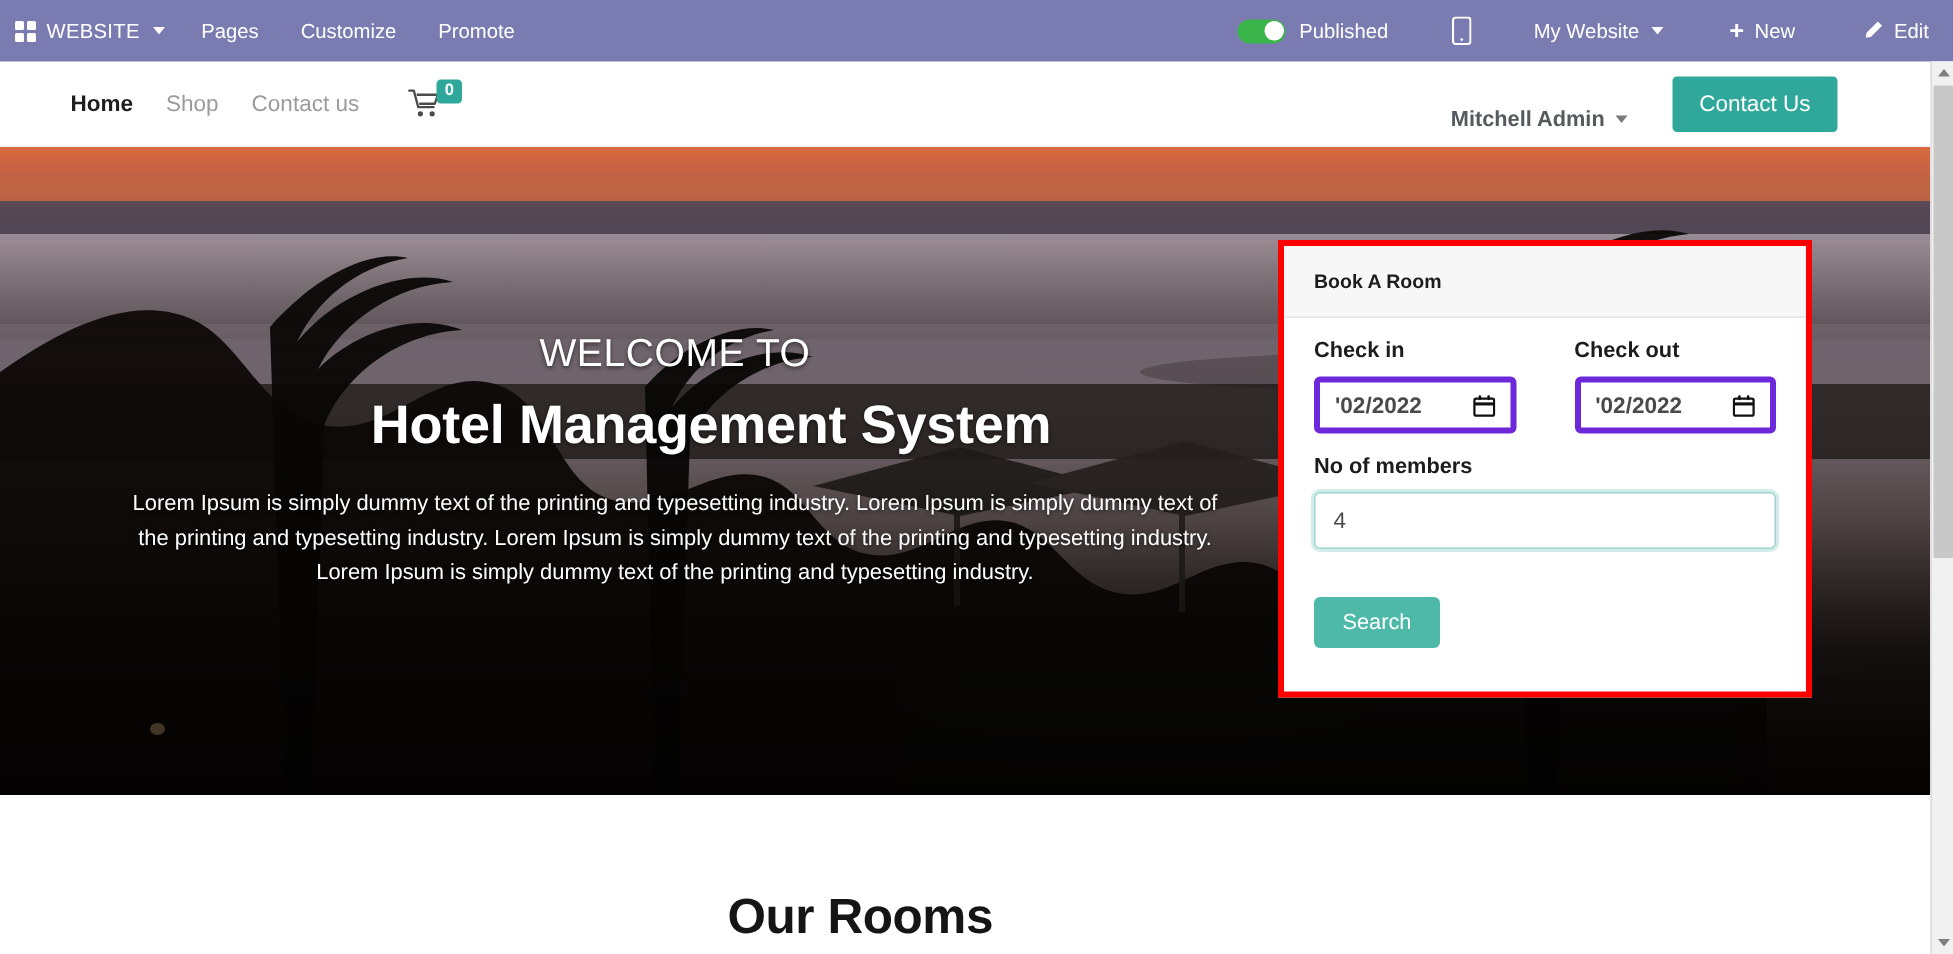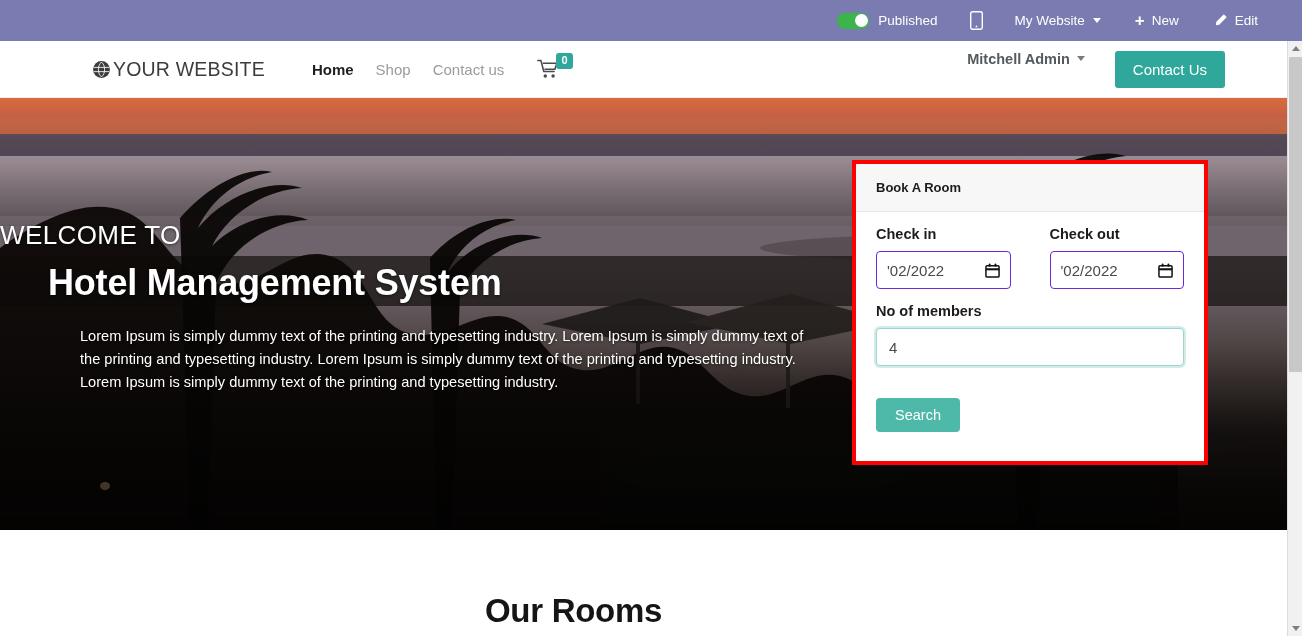--- a/index.html
+++ b/index.html
@@ -36,21 +36,21 @@
     width: 0; height: 0;
     border-left: 4.5px solid transparent;
     border-right: 4.5px solid transparent;
     border-top: 5px solid #ffffff;
     display: inline-block;
     margin-left: 2px;
   }
   .tb-item { padding: 0 14px; cursor: pointer; white-space: nowrap; }
   .tb-right {
     margin-left: auto; display: flex; align-items: center;
-    padding-right: 28px; gap: 2px;
+    padding-right: 0; gap: 12px;
   }
   .tb-publish { display: flex; align-items: center; gap: 9px; padding: 0 16px; cursor: pointer; }
   .switch {
     width: 32px; height: 16px; border-radius: 9px;
     background: #3bb54a; position: relative; flex: none;
   }
   .switch::after {
     content: ""; position: absolute;
     top: 1.5px; right: 1.5px;
     width: 13px; height: 13px; border-radius: 50%;
@@ -89,21 +89,21 @@
     cursor: pointer; position: relative;
   }
   .cart-badge {
     background: #2fa79b; color: #ffffff;
     font-size: 11px; font-weight: 600;
     border-radius: 3px; padding: 1px 5px;
     margin-left: -3px; margin-top: -6px;
     line-height: 1.25;
   }
   .hdr-right {
-    margin-left: auto; display: flex; align-items: flex-start;
+    margin-left: auto; display: flex; align-items: flex-end;
     padding-right: 62px; gap: 0;
   }
   .user-menu {
     display: flex; align-items: center; gap: 7px;
     font-size: 14.5px; font-weight: 700; color: #555a5e;
     cursor: pointer; margin-right: 30px;
   }
   .caret-dn-dark {
     width: 0; height: 0;
     border-left: 4.5px solid transparent;
@@ -119,21 +119,21 @@
 
   
   .hero {
     position: absolute; top: 98px; left: 0;
     width: 1287px; height: 432px;
     overflow: hidden; z-index: 10;
   }
   .hero-bg { position: absolute; inset: 0; }
   .hero-copy {
     position: absolute; left: 0; top: 124px;
-    width: 900px; 
+    width: 900px; text-align: center;
     color: #ffffff; z-index: 3;
     text-shadow: 0 1px 3px rgba(0,0,0,.55);
   }
   .hero-kicker {
     font-size: 26px; letter-spacing: .4px; font-weight: 400;
     margin: 0 0 14px 0; line-height: 1;
   }
   .hero-title {
     font-size: 36px; font-weight: 700; margin: 0 0 22px 0;
     line-height: 1.15; letter-spacing: -.2px; padding-left: 48px;
@@ -161,24 +161,24 @@
   .bp-title { font-size: 13px; font-weight: 700; color: #1c1c1c; }
   .bp-body { padding: 14px 20px 0 20px; flex: 1; }
   .bp-row { display: flex; gap: 39px; }
   .bp-field { flex: 1; }
   .bp-label {
     font-size: 14.5px; font-weight: 700; color: #1c1c1c;
     display: block; margin-bottom: 9px;
   }
   .date-input {
     width: 100%; height: 38px;
-    border: 1px solid #6d28d9; border-radius: 4px;
+    border: 4px solid #6d28d9; border-radius: 4px;
     background: #ffffff;
     display: flex; align-items: center;
-    padding: 0 10px; cursor: text;
+    padding: 0 10px; cursor: text; font-weight: bold;
   }
   .date-val {
     font-size: 15px; color: #4a4a4a; flex: 1;
     font-family: "Liberation Sans", sans-serif;
   }
   .cal-ic { width: 15px; height: 15px; flex: none; }
   .bp-members { margin-top: 14px; }
   .num-input {
     width: 100%; height: 38px;
     border: 1px solid #9ed6cf; border-radius: 4px;
@@ -239,20 +239,35 @@
     position: absolute; top: 16px; left: 1px;
     width: 13px; height: 315px;
     background: #c8c8c8; border-radius: 1px;
     cursor: pointer;
   }
 </style>
 </head>
 <body>
 
 <div class="odoo-topbar">
+  <div class="tb-left">
+    <div class="tb-brand">
+      <span class="apps-grid">
+        <i></i>
+          <i></i>
+          <i></i>
+          <i></i>
+      </span>
+      <span>WEBSITE</span>
+      <span class="caret-dn"></span>
+    </div>
+    <div class="tb-item">Pages</div>
+    <div class="tb-item">Customize</div>
+    <div class="tb-item">Promote</div>
+  </div>
 
   <div class="tb-right">
     <div class="tb-publish">
       <span class="switch"></span>
       <span>Published</span>
     </div>
     <div class="tb-icon-btn">
       <svg width="13" height="19" viewBox="0 0 13 19">
         <rect x="0.7" y="0.7" width="11.6" height="17.6" rx="1.8" fill="none" stroke="#ffffff" stroke-width="1.4"></rect>
         <circle cx="6.5" cy="15.4" r="0.9" fill="#ffffff"></circle>
@@ -269,28 +284,20 @@
     <div class="tb-edit">
       <svg width="15" height="15" viewBox="0 0 16 16">
         <path d="M11.6 1.4l3 3-8 8-3.6.6.6-3.6z" fill="#ffffff"></path>
       </svg>
       <span>Edit</span>
     </div>
   </div>
 </div>
 
 <div class="site-header">
-  <div class="logo">
-    <svg class="globe-ic" viewBox="0 0 24 24">
-      <circle cx="12" cy="12" r="10.6" fill="#3c3c3c"></circle>
-      <path d="M12 2.6c2.6 2.3 3.9 5.6 3.9 9.4s-1.3 7.1-3.9 9.4c-2.6-2.3-3.9-5.6-3.9-9.4S9.4 4.9 12 2.6z" fill="none" stroke="#ffffff" stroke-width="1.1"></path>
-      <path d="M2.3 9.3h19.4M2.3 14.7h19.4" stroke="#ffffff" stroke-width="1.1" fill="none"></path>
-    </svg>
-    <span>YOUR WEBSITE</span>
-  </div>
 
   <nav class="nav">
     <a class="active" href="#">Home</a>
     <a href="#">Shop</a>
     <a href="#">Contact us</a>
   </nav>
 
   <div class="cart-wrap">
     <svg width="22" height="20" viewBox="0 0 24 22">
       <path d="M0.8 1.6h3.4l3.2 12.1h11.3" fill="none" stroke="#4a4a4a" stroke-width="1.7" stroke-linecap="round" stroke-linejoin="round"></path>

